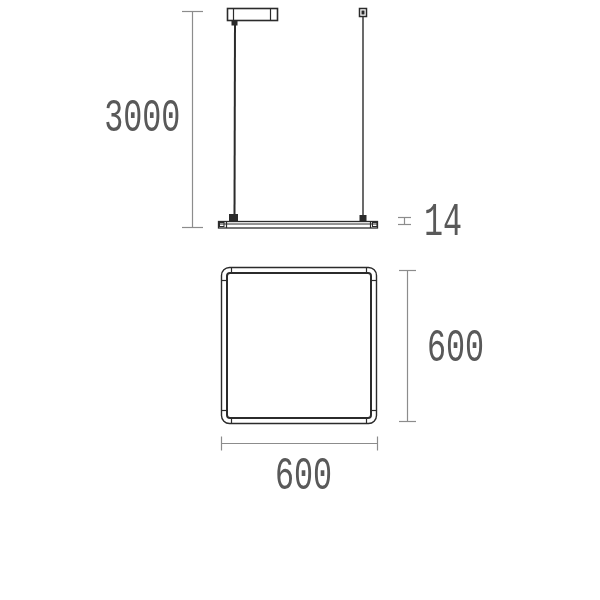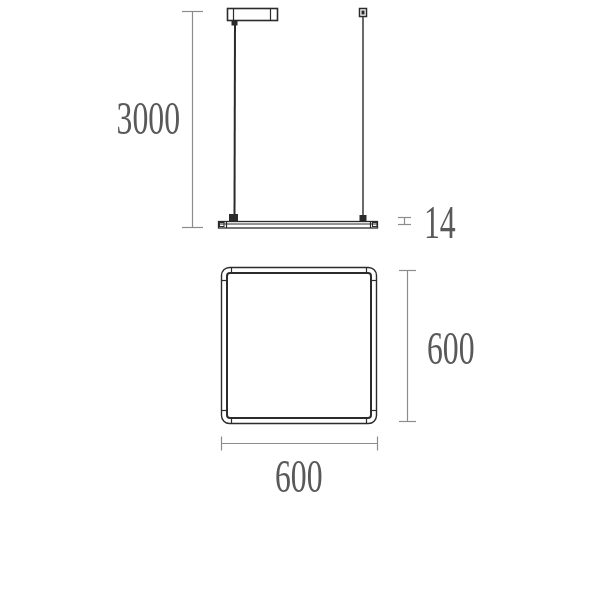--- a/index.html
+++ b/index.html
@@ -2,21 +2,21 @@
 <html><head>
 <meta charset="utf-8">
 <style>
   html, body { margin: 0; padding: 0; background: #ffffff; }
   .canvas {
     position: relative;
     width: 600px;
     height: 600px;
     background: #ffffff;
     overflow: hidden;
-    font-family: Liberation Serif, serif;
+    font-family: Liberation Mono, monospace;
   }
   .drawing-svg {
     position: absolute;
     left: 0;
     top: 0;
   }
   .dim-label {
     position: absolute;
     font-size: 46px;
     line-height: 1;

